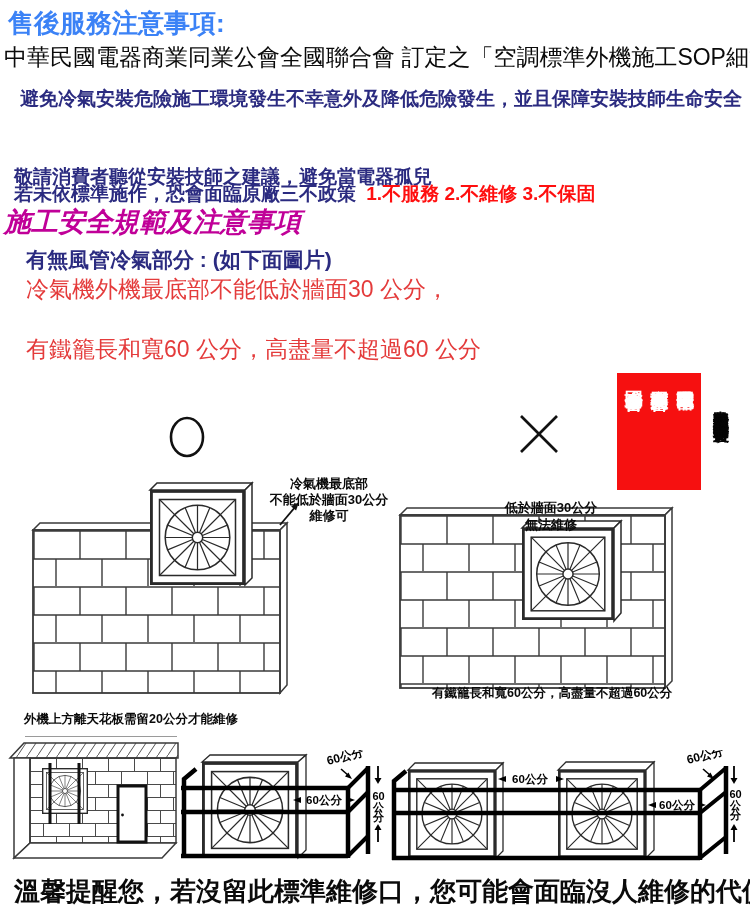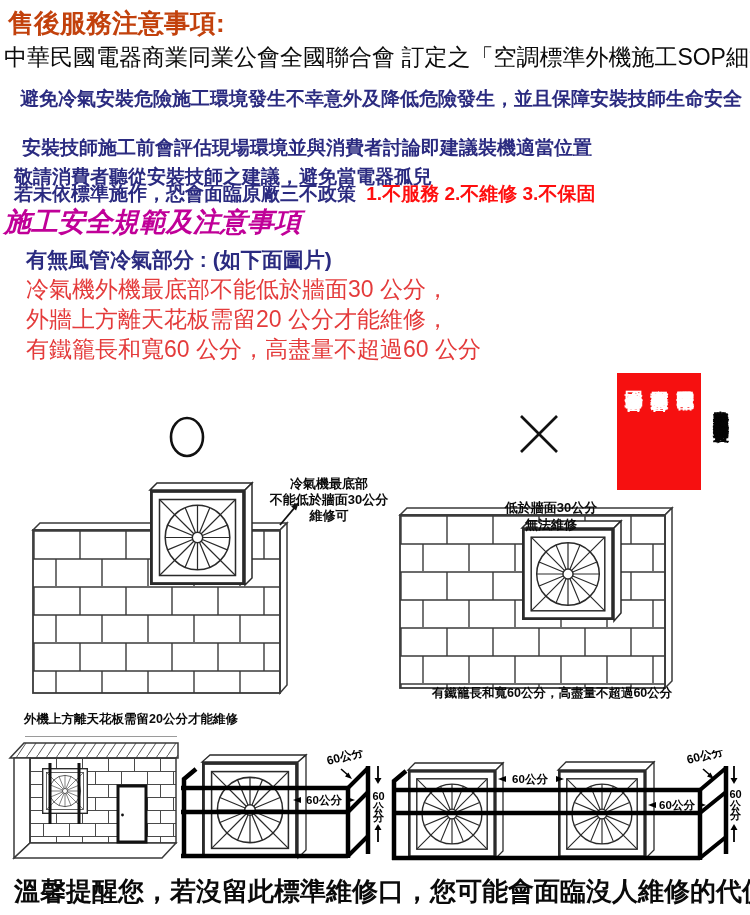--- a/index.html
+++ b/index.html
@@ -1,20 +1,20 @@
 <!DOCTYPE html>
 <html><head>
 <meta charset="utf-8">
 <style>
   html,body{margin:0;padding:0;background:#888;}
   .page{position:relative;width:750px;height:915px;background:#ffffff;overflow:hidden;
         font-family:"Liberation Sans","DejaVu Sans",sans-serif;}
   .abs{position:absolute;}
   .t{white-space:nowrap;}
-  .title{left:8px;top:6px;font-size:26px;font-weight:700;color:#c2410c;}
+  .title{left:8px;top:6px;font-size:26px;font-weight:700;color:#3b82f6;}
   .subtitle{left:4px;top:42px;font-size:23px;font-weight:500;color:#0a0a0a;}
   .navy{color:#2b2b80;font-weight:700;font-size:19px;}
   .n1{left:20px;top:86px;}
   .n2{left:4px;top:110px;}
   .n3{left:22px;top:135px;}
   .n4{left:14px;top:164px;}
   .n5{left:14px;top:181px;}
   .red-strong{color:#ff0f0f;padding-left:5px;}
   .section-title{left:4px;top:204px;font-size:27px;font-weight:700;color:#c00098;font-style:italic;}
   .intro{left:26px;top:246px;font-size:21px;}
@@ -74,28 +74,26 @@
       </pattern>
       <pattern id="hatch" width="10" height="15" patternUnits="userSpaceOnUse">
         <path d="M0,15 L10,0" stroke="#555555" stroke-width="1" fill="none"></path>
       </pattern>
     </defs>
   </svg>
 
   <div class="abs t title">售後服務注意事項:</div>
   <div class="abs t subtitle">中華民國電器商業同業公會全國聯合會 訂定之「空調標準外機施工SOP細節</div>
   <div class="abs t navy n1">避免冷氣安裝危險施工環境發生不幸意外及降低危險發生，並且保障安裝技師生命安全</div>
-  <div class="abs t navy n3">安裝技師施工前會評估現場環境並與消費者討論即建議裝機適當位置</div>
   <div class="abs t navy n4">敬請消費者聽從安裝技師之建議，避免當電器孤兒</div>
   <div class="abs t navy n5"><span>若未依標準施作，恐會面臨原廠三不政策 </span><span class="red-strong">1.不服務 2.不維修 3.不保固</span></div>
 
   <div class="abs t section-title">施工安全規範及注意事項</div>
   <div class="abs t navy intro">有無風管冷氣部分 : (如下面圖片)</div>
   <div class="abs t spec s1">冷氣機外機最底部不能低於牆面30 公分，</div>
-  <div class="abs t spec s2">外牆上方離天花板需留20 公分才能維修，</div>
   <div class="abs t spec s3">有鐵籠長和寬60 公分，高盡量不超過60 公分</div>
 
   <div class="abs seal">
     <span class="seal-col">中華民國電器</span>
     <span class="seal-col">商業同業公會</span>
     <span class="seal-col">全國聯合會</span>
   </div>
   <div class="abs side-text">中華民國電器商業同業公會全國聯合會監製</div>
 
   <svg class="abs" style="left:10px;top:408px;" width="350" height="292" viewBox="0 0 350 292">

